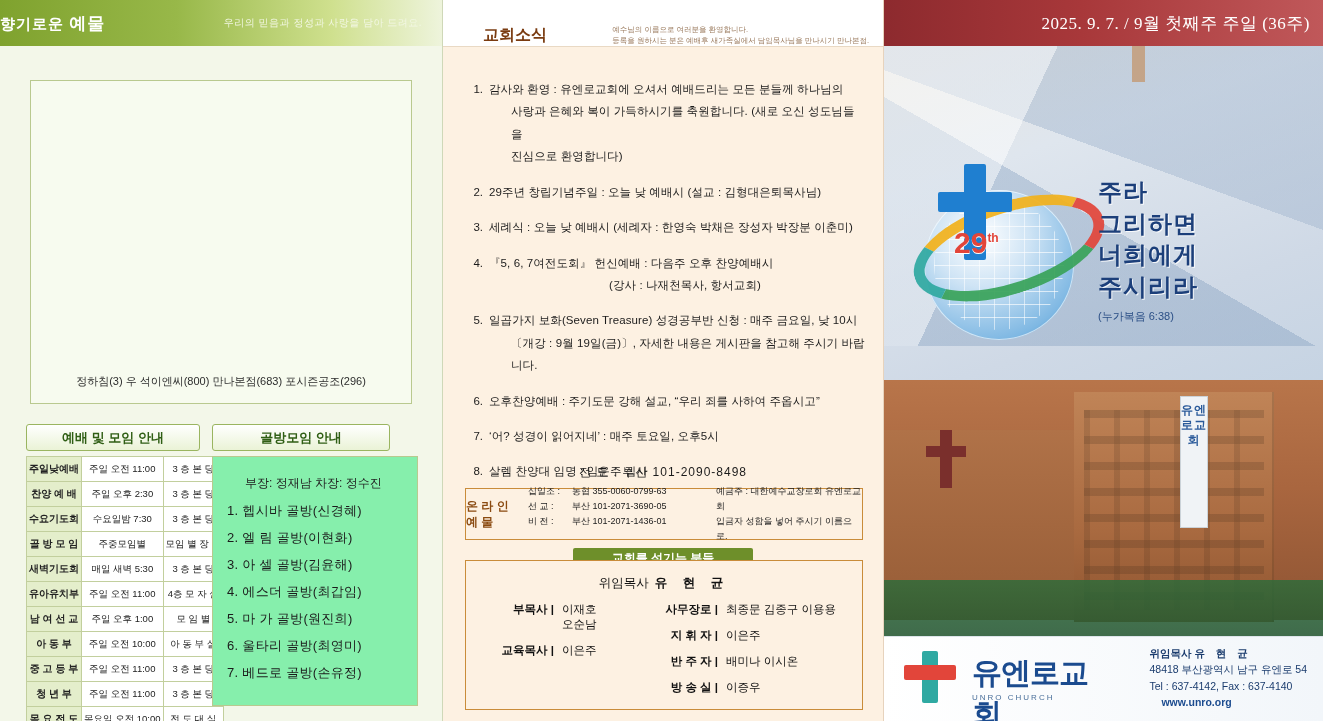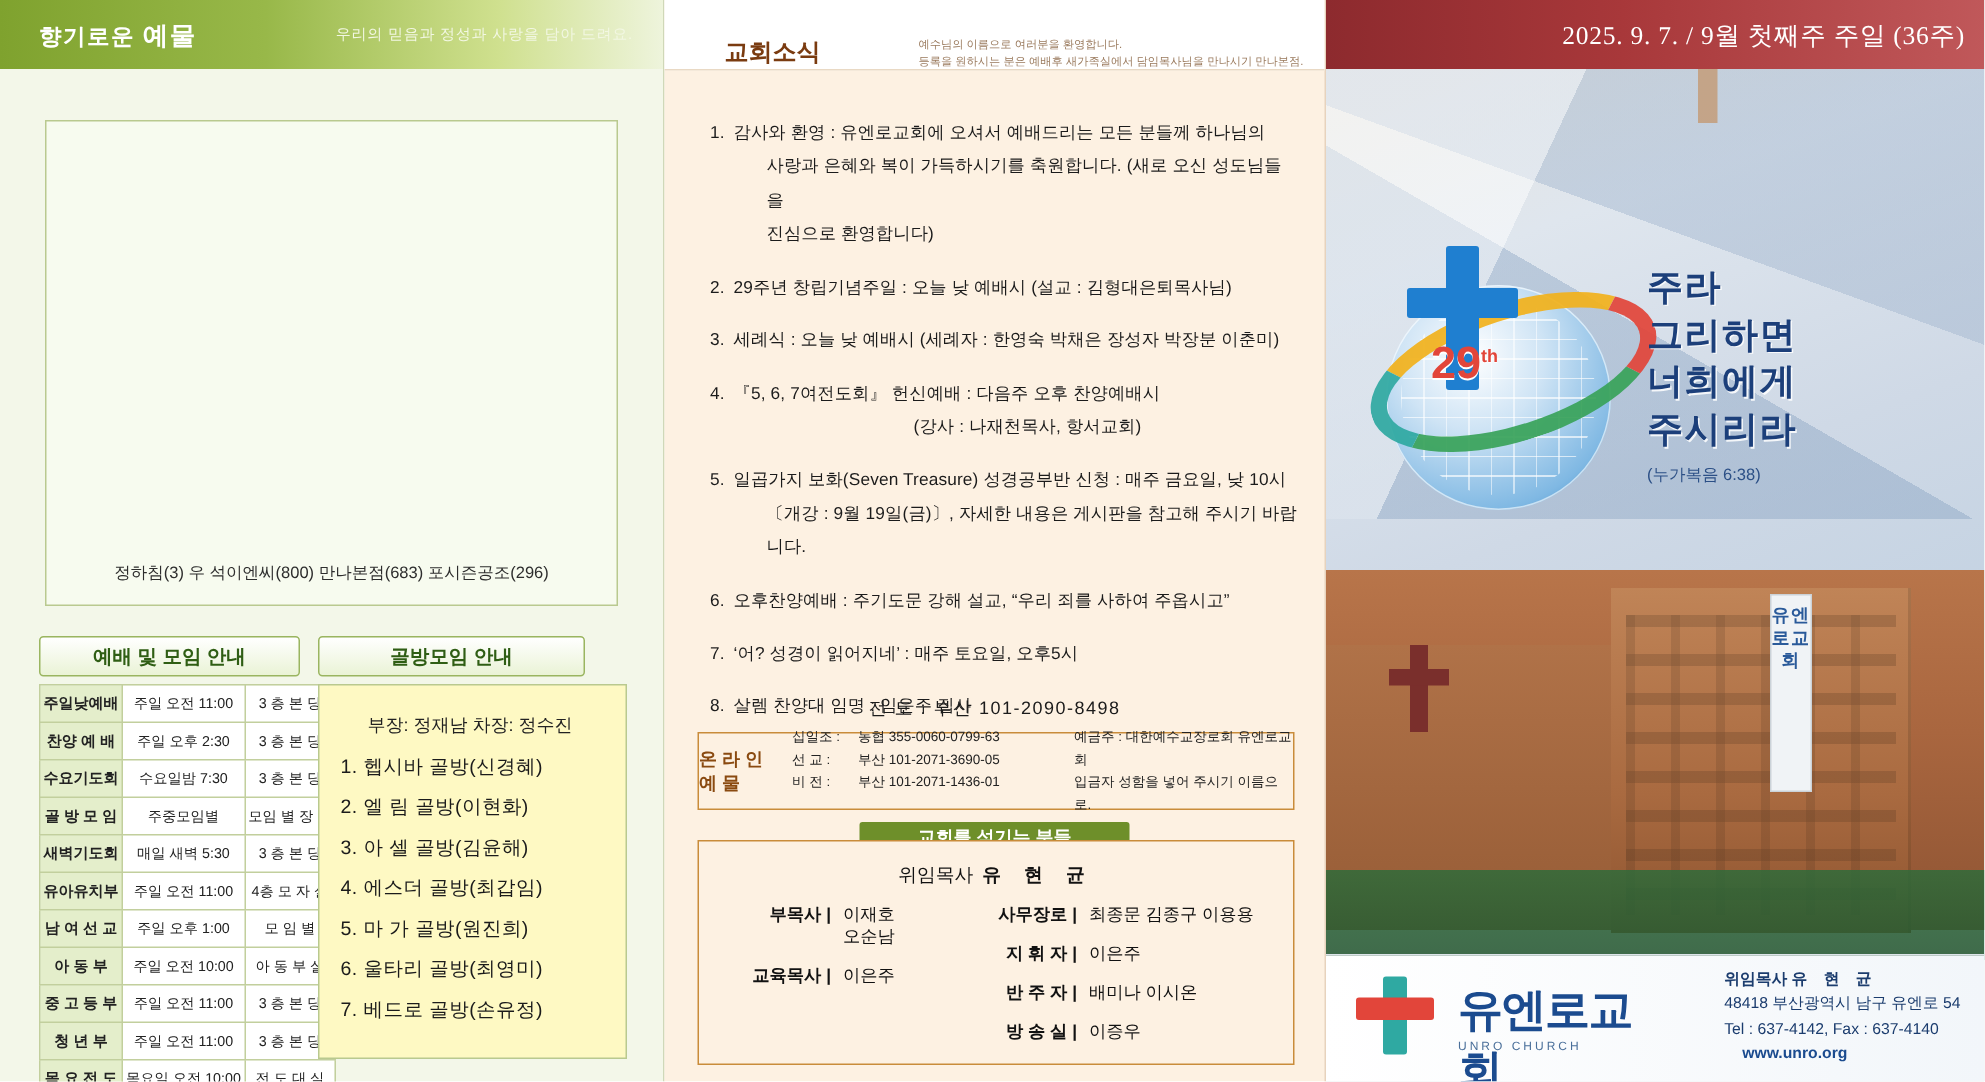--- a/index.html
+++ b/index.html
@@ -16,21 +16,21 @@
     background:#f3f7e9;
     box-sizing:border-box;
     border-right:1px solid #cfd8b8;
   }
   .left-header{
     position:relative;height:46px;
     background:linear-gradient(to right,#7fa22e 0%,#98b849 40%,#cfe08e 75%,#eef4dc 100%);
     display:flex;align-items:center;
   }
   .left-header .title{
-    font-size:15px;font-weight:bold;color:#ffffff;margin-left:26px;letter-spacing:1px;
+    font-size:15px;font-weight:bold;color:#ffffff;letter-spacing:1px;
   }
   .left-header .title .big{font-size:17px;}
   .left-header .sub{
     margin-left:auto;margin-right:20px;font-size:10px;color:#f2f7e2;letter-spacing:0.5px;
   }
 
   .hymn-box{
     position:absolute;left:30px;top:80px;width:382px;height:324px;
     border:1px solid #b9c98f;background:#f7fbef;box-sizing:border-box;
   }
@@ -57,21 +57,21 @@
   .worship-table td{
     border:1px solid #c2cf9d;padding:2px 2px;height:20px;text-align:center;
     white-space:nowrap;
   }
   .worship-table td.c1{background:#e4eecb;font-weight:bold;width:56px;font-size:10px;}
   .worship-table td.c2{background:#ffffff;width:60px;}
   .worship-table td.c3{background:#ffffff;width:58px;}
 
   .golbang-box{
     position:absolute;left:212px;top:456px;width:206px;height:250px;
-    border:1px solid #b9c98f;background:#fef9c3;box-sizing:border-box;
+    border:1px solid #b9c98f;background:#86efac;box-sizing:border-box;
     padding:14px 10px 10px 14px;
   }
   .golbang-lead{font-size:12px;color:#222;margin:4px 0 10px 18px;}
   .golbang-list{list-style:none;margin:0;padding:0;}
   .golbang-list li{font-size:13px;color:#1b1b1b;margin-bottom:9px;letter-spacing:0.3px;}
 
   
   .panel-mid{
     position:relative;width:441px;height:721px;background:#fdf1e2;
     box-sizing:border-box;border-right:1px solid #e7d3bd;

